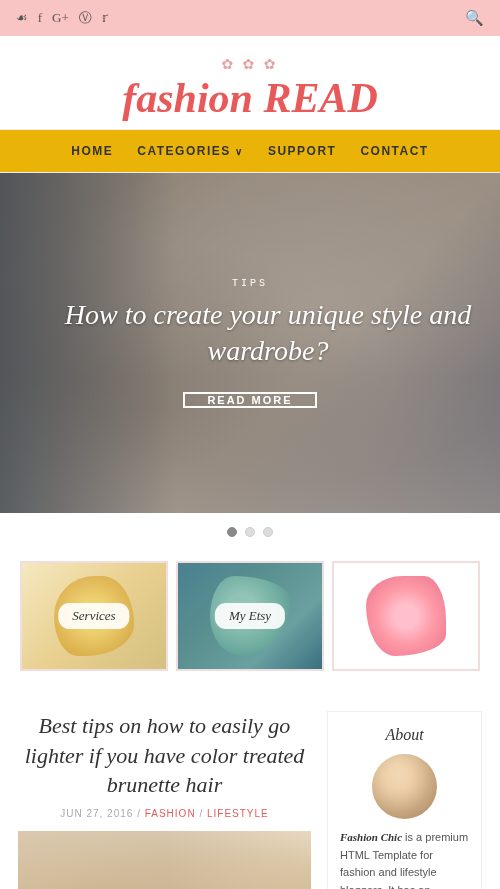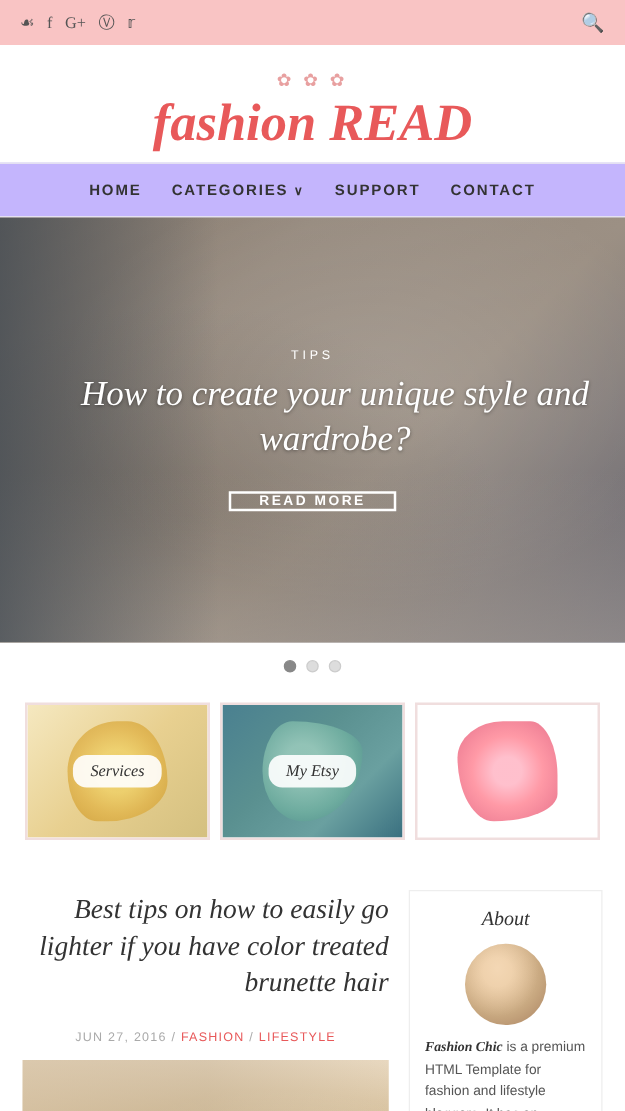--- a/index.html
+++ b/index.html
@@ -50,21 +50,21 @@
     }
 
     
     nav {
       border-top: 1px solid #eee;
       border-bottom: 1px solid #eee;
       display: flex;
       justify-content: center;
       gap: 24px;
       padding: 14px 0;
-      background: #c4b5fd;
+      background: #eab308;
     }
     .nav-item {
       font-size: 12px;
       letter-spacing: 1.5px;
       color: #333;
       font-family: Arial, sans-serif;
       font-weight: 600;
       cursor: pointer;
       text-transform: uppercase;
     }
@@ -104,21 +104,21 @@
     }
     .hero-content {
       position: relative;
       text-align: center;
       color: #fff;
       z-index: 2;
     }
     .hero-tag {
       font-size: 10px;
       letter-spacing: 3px;
-      font-family: Liberation Sans, sans-serif;
+      font-family: Liberation Mono, monospace;
       margin-bottom: 8px;
       color: #fff;
       text-transform: uppercase;
     }
     .hero-title {
       font-size: 28px;
       font-style: italic;
       line-height: 1.3;
       margin-bottom: 21px;
       text-shadow: 0 1px 3px rgba(0,0,0,0.4);
@@ -222,23 +222,23 @@
       display: flex;
       gap: 16px;
     }
     .blog-main { flex: 1; }
     .blog-sidebar { width: 155px; flex-shrink: 0; }
 
     .blog-post-title {
       font-size: 22px;
       font-style: italic;
       color: #333;
-      text-align: right;
+      text-align: center;
       line-height: 1.35;
-      margin-bottom: 24px;
+      margin-bottom: 8px;
     }
     .blog-meta {
       text-align: center;
       font-size: 10px;
       letter-spacing: 1px;
       color: #aaa;
       font-family: Arial, sans-serif;
       margin-bottom: 12px;
       text-transform: uppercase;
     }

